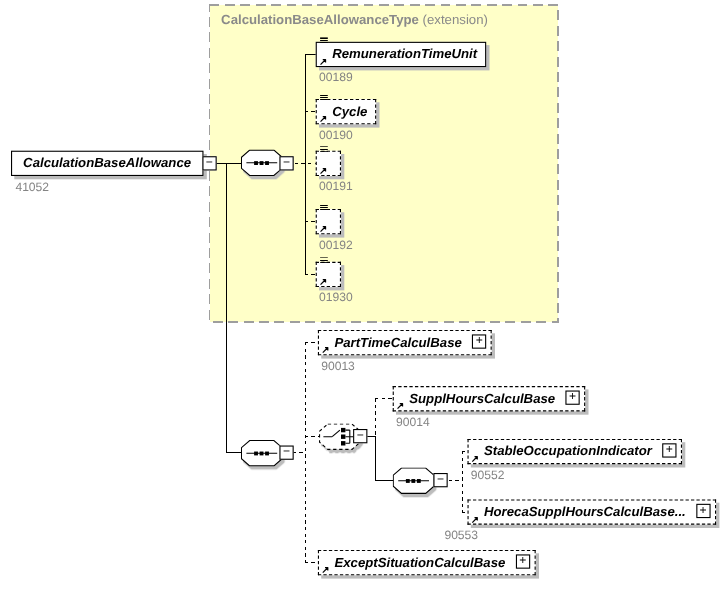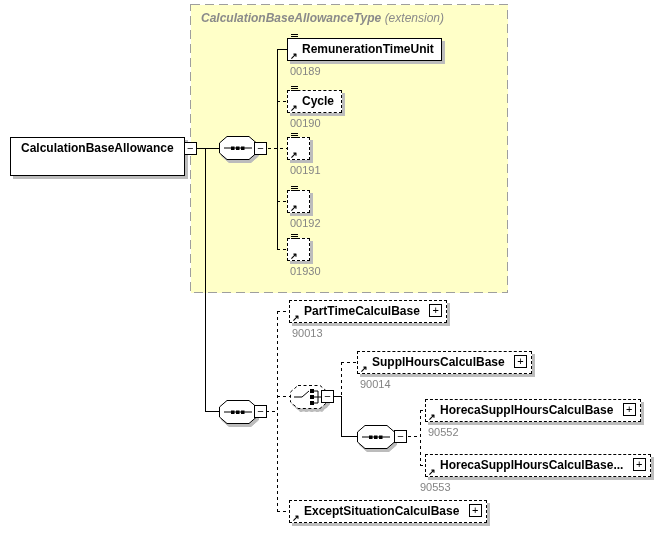--- a/index.html
+++ b/index.html
@@ -1,49 +1,49 @@
 <!DOCTYPE html>
 <html><head>
 <meta charset="utf-8">
 <style>
   html,body{margin:0;padding:0;background:#fff;}
   #stage{position:relative;width:662px;height:544px;background:#fff;overflow:hidden;
          font-family:"Liberation Sans",sans-serif;}
   svg.underlay{position:absolute;left:0;top:0;z-index:0;}
 
   
-  .group-title{position:absolute;left:201px;top:11px;z-index:1;font-size:12px;color:#8a8a8a;white-space:nowrap;font-style:italic;}
+  .group-title{position:absolute;left:201px;top:11px;z-index:1;font-size:12px;color:#8a8a8a;white-space:nowrap;}
   .group-title b{font-weight:bold;}
 
   
   .elem{position:absolute;z-index:3;box-sizing:border-box;height:23px;background:#fff;
         border:1px solid #000;box-shadow:3px 3px 0 #bcbcbc;white-space:nowrap;
         font-weight:bold;font-size:12px;line-height:21px;color:#000;
         padding:0 7px 0 14px;}
   .elem.dashed{border-style:dashed;}
   .elem .tlines{position:absolute;left:3px;top:-5px;width:7px;height:5px;
         background:repeating-linear-gradient(to bottom,#000 0,#000 1px,transparent 1px,transparent 2px);}
   .elem .arrow{position:absolute;left:2px;bottom:-1px;font-size:9px;line-height:9px;font-weight:bold;color:#000;}
-  .ename{display:inline-block;vertical-align:top;}
+  .ename{display:inline-block;vertical-align:top;font-style:italic;}
 
   
   .pm{box-sizing:border-box;width:13px;height:13px;border:1px solid #000;background:#fff;
       text-align:center;font-size:11px;line-height:10px;font-weight:normal;color:#000;}
   .pm.abs{position:absolute;z-index:4;}
   .pm.inline{display:inline-block;vertical-align:middle;margin-left:6px;margin-right:-3px;position:relative;top:-1px;}
   .pm.hroot{position:absolute;right:-13px;top:4px;}
 
   
   .eid{position:absolute;z-index:2;font-size:11px;color:#848484;white-space:nowrap;}
 
   
   .comp{position:absolute;z-index:3;width:38px;height:24px;filter:drop-shadow(2px 3px 0 #bcbcbc);}
 
   
-  .rootel{position:absolute;left:10px;top:137px;z-index:3;box-sizing:border-box;height:39px;
+  .rootel{position:absolute;left:10px;top:137px;z-index:3;box-sizing:border-box;height:23px;
         background:#fff;border:1px solid #000;box-shadow:3px 3px 0 #bcbcbc;
         font-weight:bold;font-size:12px;line-height:21px;padding:0 10px;white-space:nowrap;}
 </style>
 </head>
 <body>
 
 <div id="stage">
 
   <svg class="underlay" width="662" height="544" shape-rendering="crispEdges">
     <rect x="190.5" y="4.5" width="317" height="288" fill="#FFFFC8" stroke="#9E9E9E" stroke-width="1.5" stroke-dasharray="9,5"></rect>
@@ -180,31 +180,31 @@
 
   <div class="elem dashed" style="left:357px;top:351px">
     <span class="arrow">↗</span>
     <span class="ename">SupplHoursCalculBase</span>
     <span class="pm inline">+</span>
   </div>
   <div class="eid" style="left:360px;top:378px">90014</div>
 
   <div class="elem dashed" style="left:425px;top:399px">
     <span class="arrow">↗</span>
-    <span class="ename">HorecaSupplHoursCalculBase</span>
+    <span class="ename">StableOccupationIndicator</span>
     <span class="pm inline">+</span>
   </div>
   <div class="eid" style="left:428px;top:426px">90552</div>
 
   <div class="elem dashed" style="left:425px;top:454px">
     <span class="arrow">↗</span>
     <span class="ename">HorecaSupplHoursCalculBase...</span>
     <span class="pm inline">+</span>
   </div>
-  <div class="eid" style="left:420px;top:481px">90553</div>
+  <div class="eid" style="left:404px;top:481px">90553</div>
 
   <div class="elem dashed" style="left:289px;top:500px">
     <span class="arrow">↗</span>
     <span class="ename">ExceptSituationCalculBase</span>
     <span class="pm inline">+</span>
   </div>
   <div class="eid" style="left:292px;top:510px">90030</div>
 
 </div>
 

